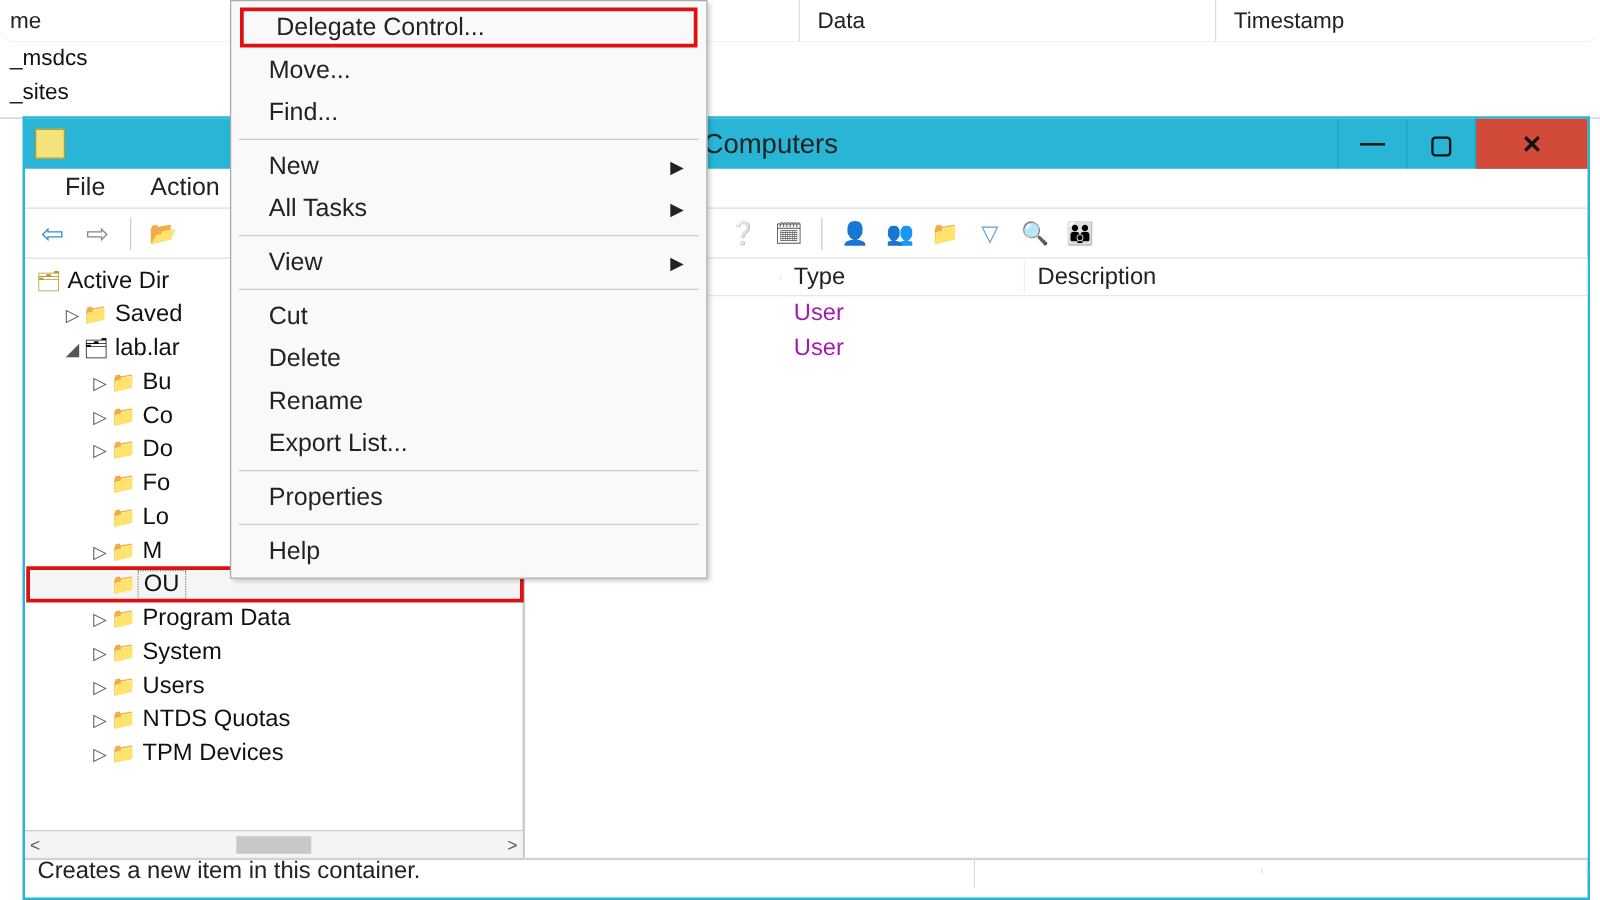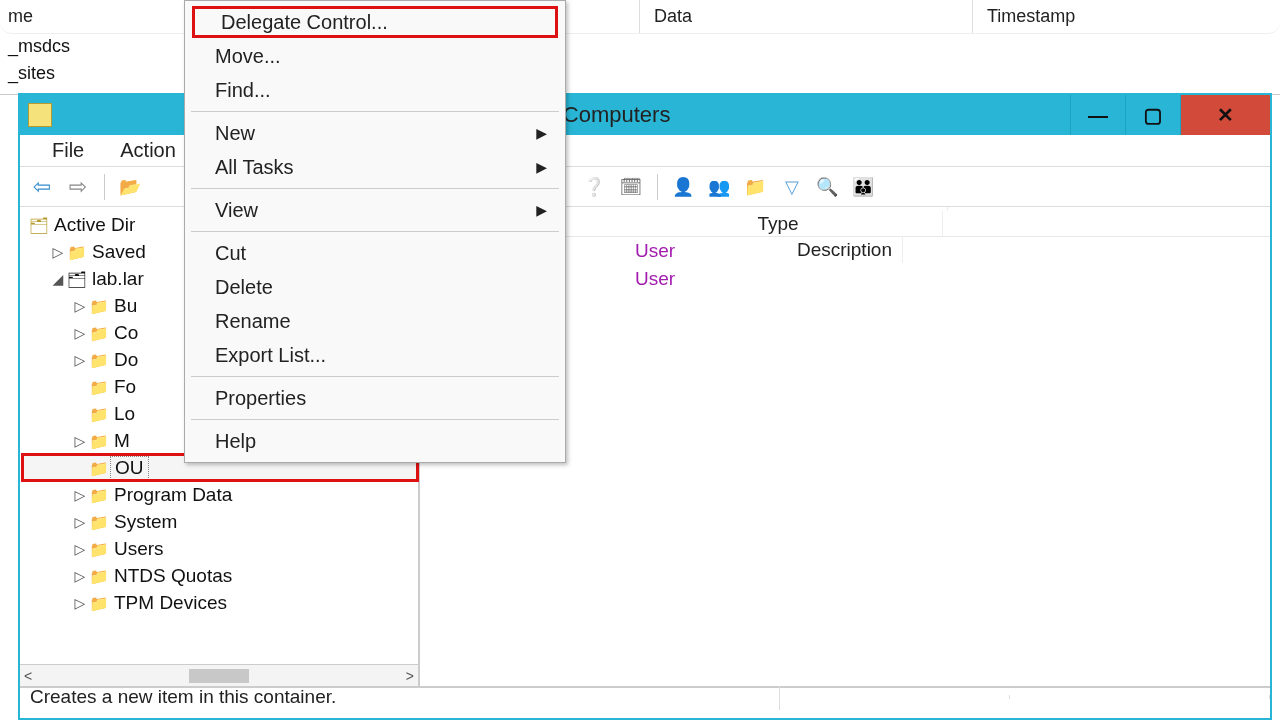--- a/index.html
+++ b/index.html
@@ -50,21 +50,21 @@
   .indent-1 { padding-left: 28px; }
   .indent-2 { padding-left: 50px; }
   .highlight-red { outline: 3px solid #d11; outline-offset: -2px; }
   .tree-row.selected { background: #f5f5f5; }
   .tree-row.selected .tlabel { border: 1px dotted #888; padding: 0 4px; }
 
   .tree-scroll { position: absolute; bottom: 0; left: 0; right: 0; height: 22px; background: #f4f4f4; border-top: 1px solid #ccc; display: flex; align-items: center; justify-content: space-between; padding: 0 4px; font-size: 14px; color: #555; }
   .tree-scroll .thumb { width: 60px; height: 14px; background: #c8c8c8; }
 
   .list-pane { flex: 1; background: #fff; position: relative; }
-  .list-head { display: flex; height: 30px; align-items: center; border-bottom: 1px solid #e8e8e8; font-size: 19px; color: #222; flex-direction: column; }
+  .list-head { display: flex; height: 30px; align-items: center; border-bottom: 1px solid #e8e8e8; font-size: 19px; color: #222; }
   .list-head .lh { border-right: 1px solid #eee; padding: 2px 10px; }
   .list-head .lh:nth-child(1){ width: 205px;}
   .list-head .lh:nth-child(2){ width: 195px;}
   .list-head .lh:nth-child(3){ flex:1;}
   .list-row { display: flex; align-items: center; height: 28px; font-size: 19px; color: #a21caf; }
   .list-row .lc:nth-child(1){ width:205px; padding-left:10px;}
   .list-row .lc:nth-child(2){ width:195px; padding-left:10px;}
   .list-row .lc:nth-child(3){ flex:1; padding-left:10px;}
 
   .statusbar { height: 18px; display: flex; align-items: center; border-top: 1px solid #ccc; font-size: 19px; color: #222; }

